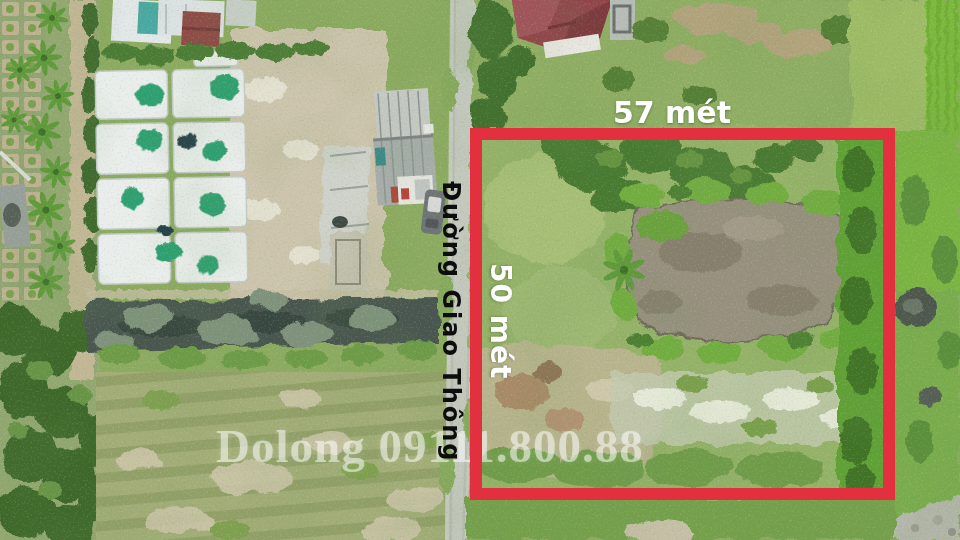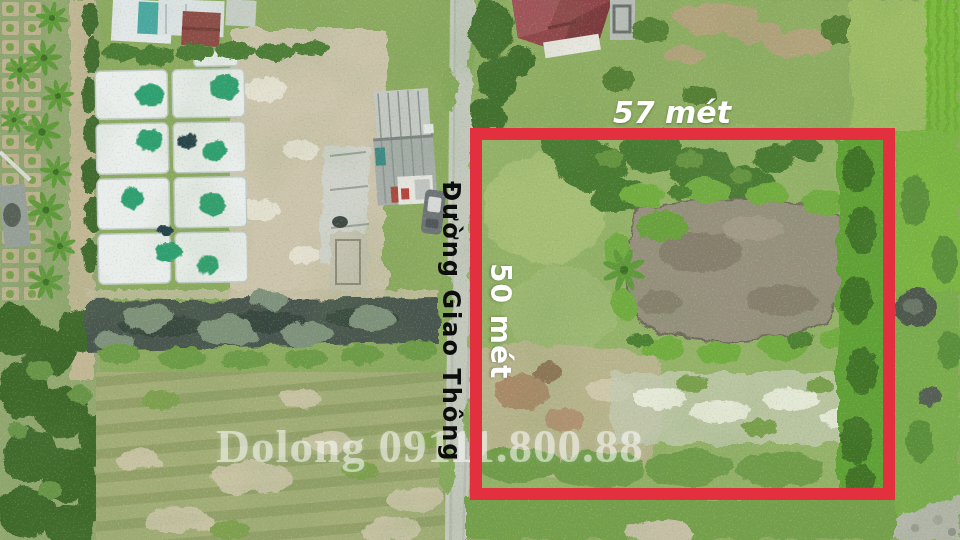--- a/index.html
+++ b/index.html
@@ -17,21 +17,20 @@
     font-family:Liberation Serif, serif;
   }
   .plot-boundary{
     position:absolute;left:470px;top:128px;width:425px;height:372px;z-index:3;
     border:12px solid #e2303f;box-sizing:border-box;
   }
   .label{position:absolute;z-index:4;font-weight:bold;color:#ffffff;white-space:nowrap;}
   .label-width{
     left:612px;top:95px;width:120px;text-align:center;font-size:30px;
     text-shadow:0 1px 3px rgba(40,60,20,0.45);
-    font-style:italic;
   }
   .label-height{
     left:484px;top:263px;font-size:28px;
     writing-mode:vertical-rl;letter-spacing:1px;
     text-shadow:0 1px 3px rgba(40,60,20,0.45);
   }
   .label-road{
     left:437px;top:181px;font-size:24px;color:#0d0d0d;
     writing-mode:vertical-rl;letter-spacing:2px;
   }

